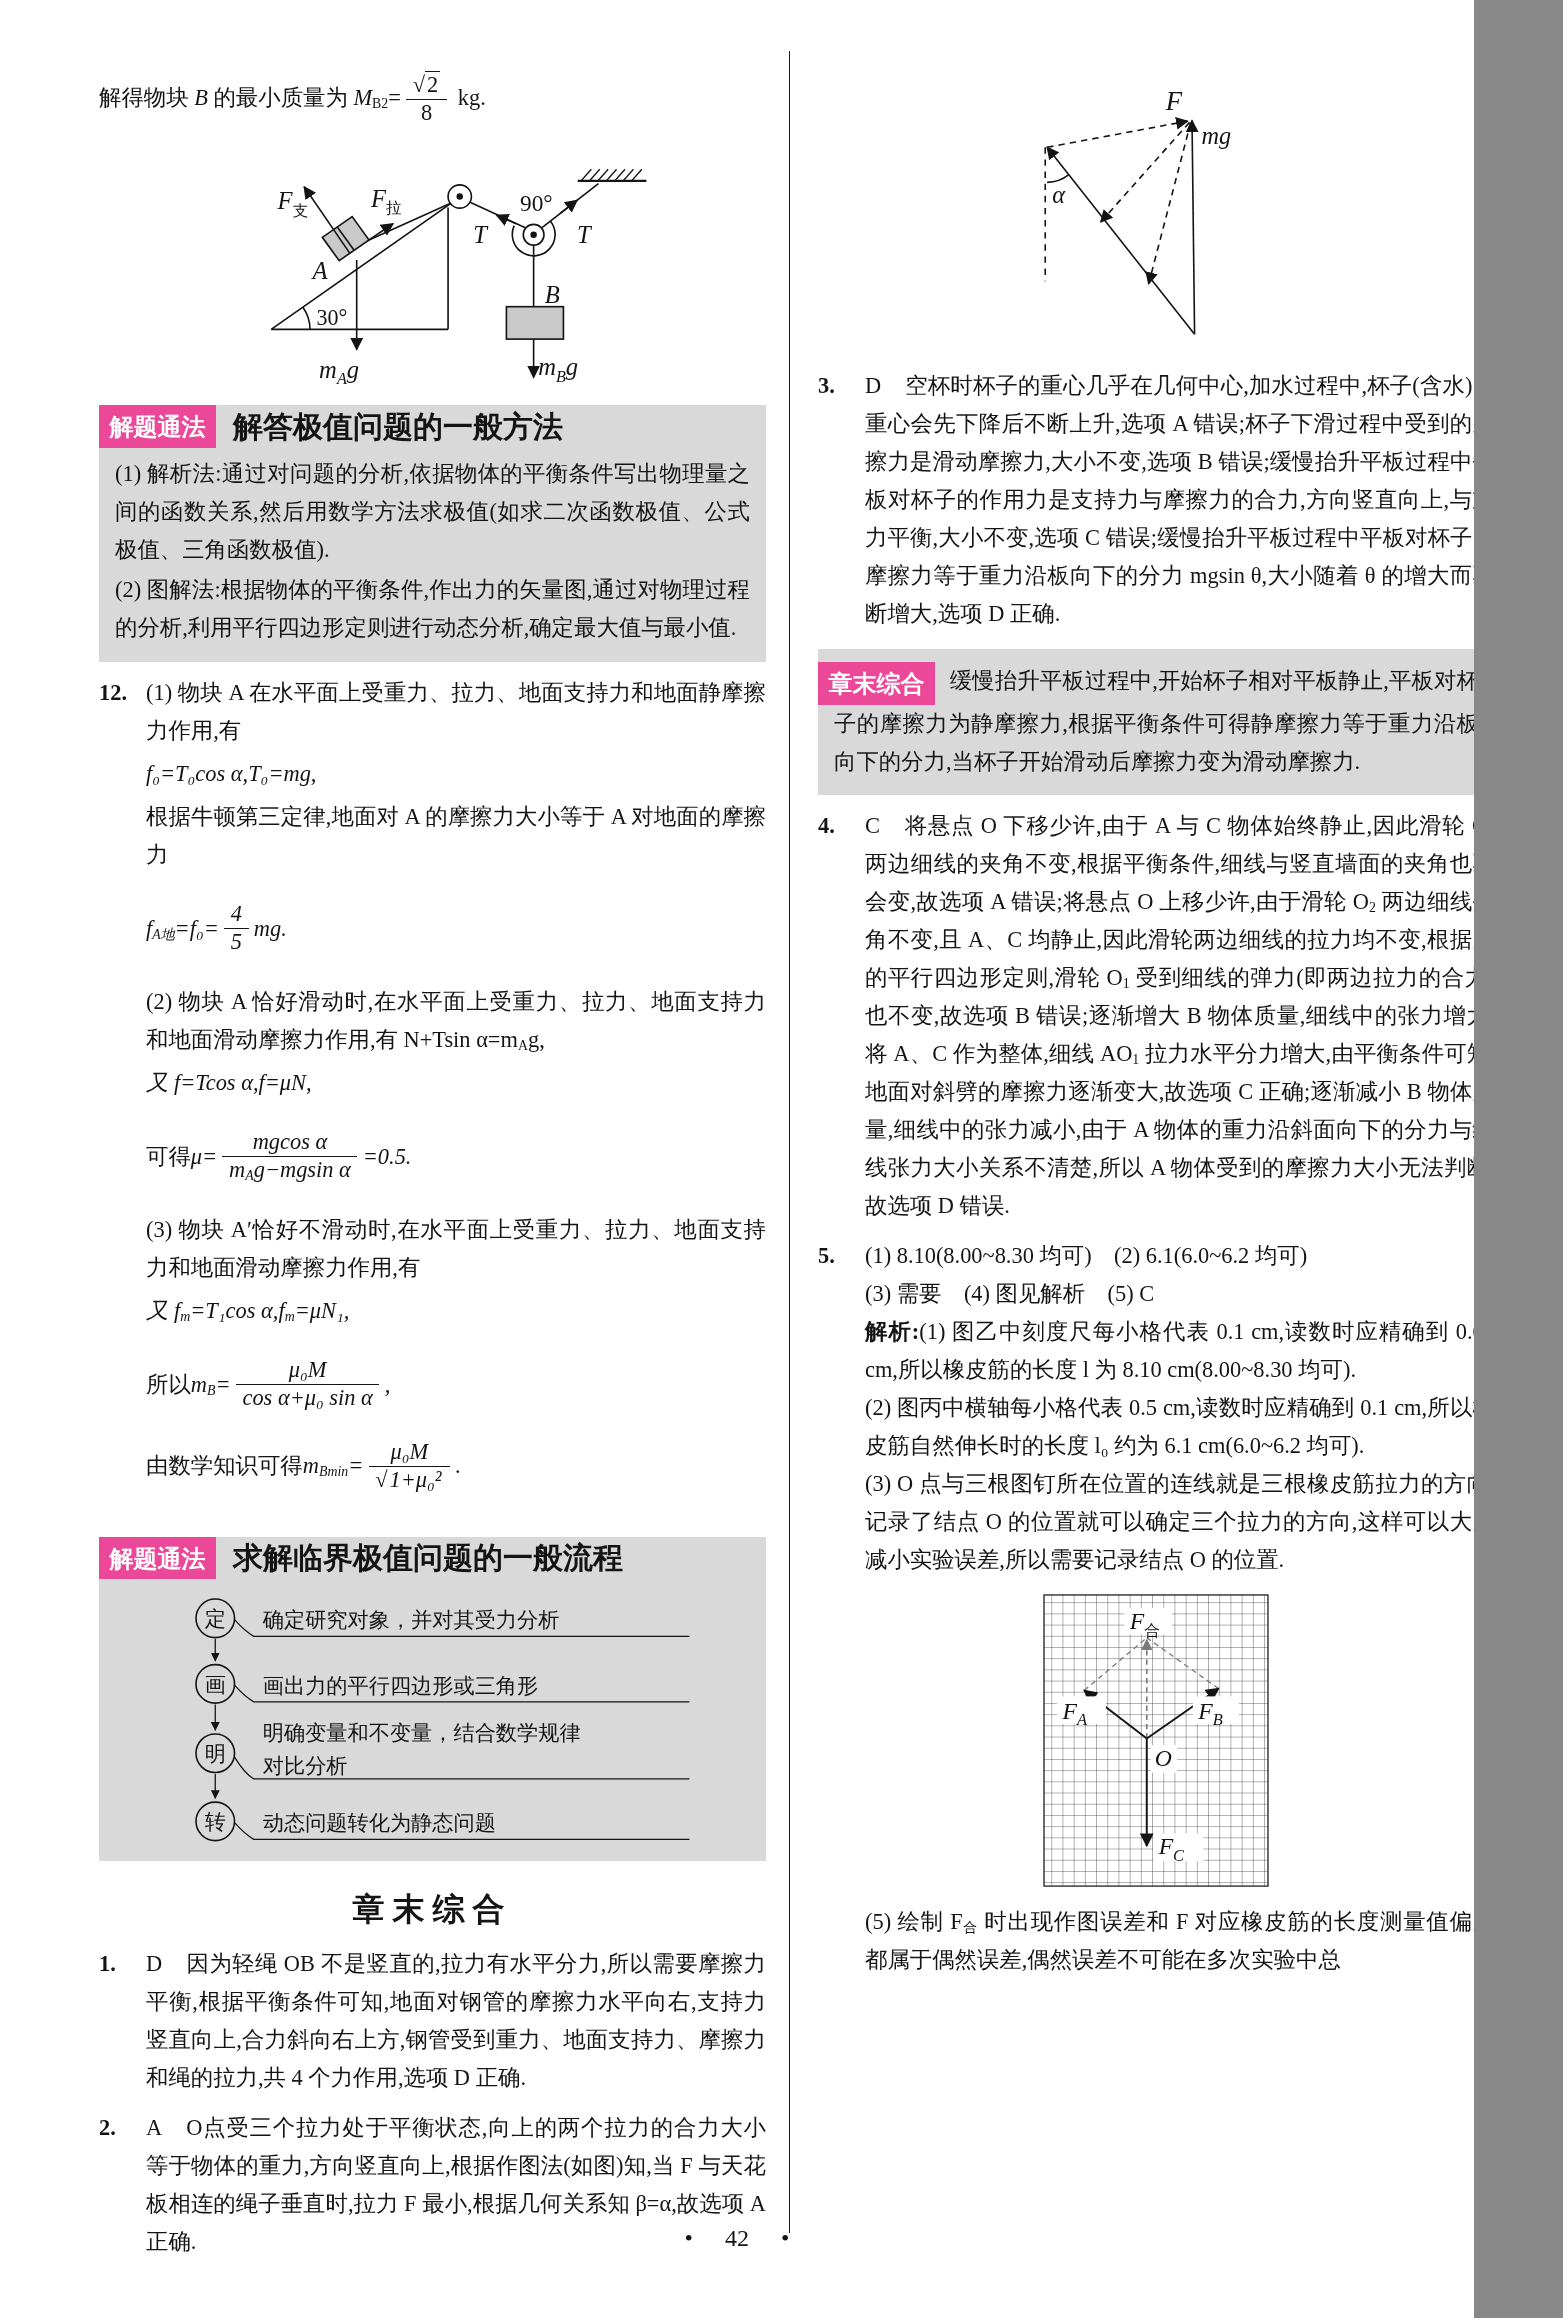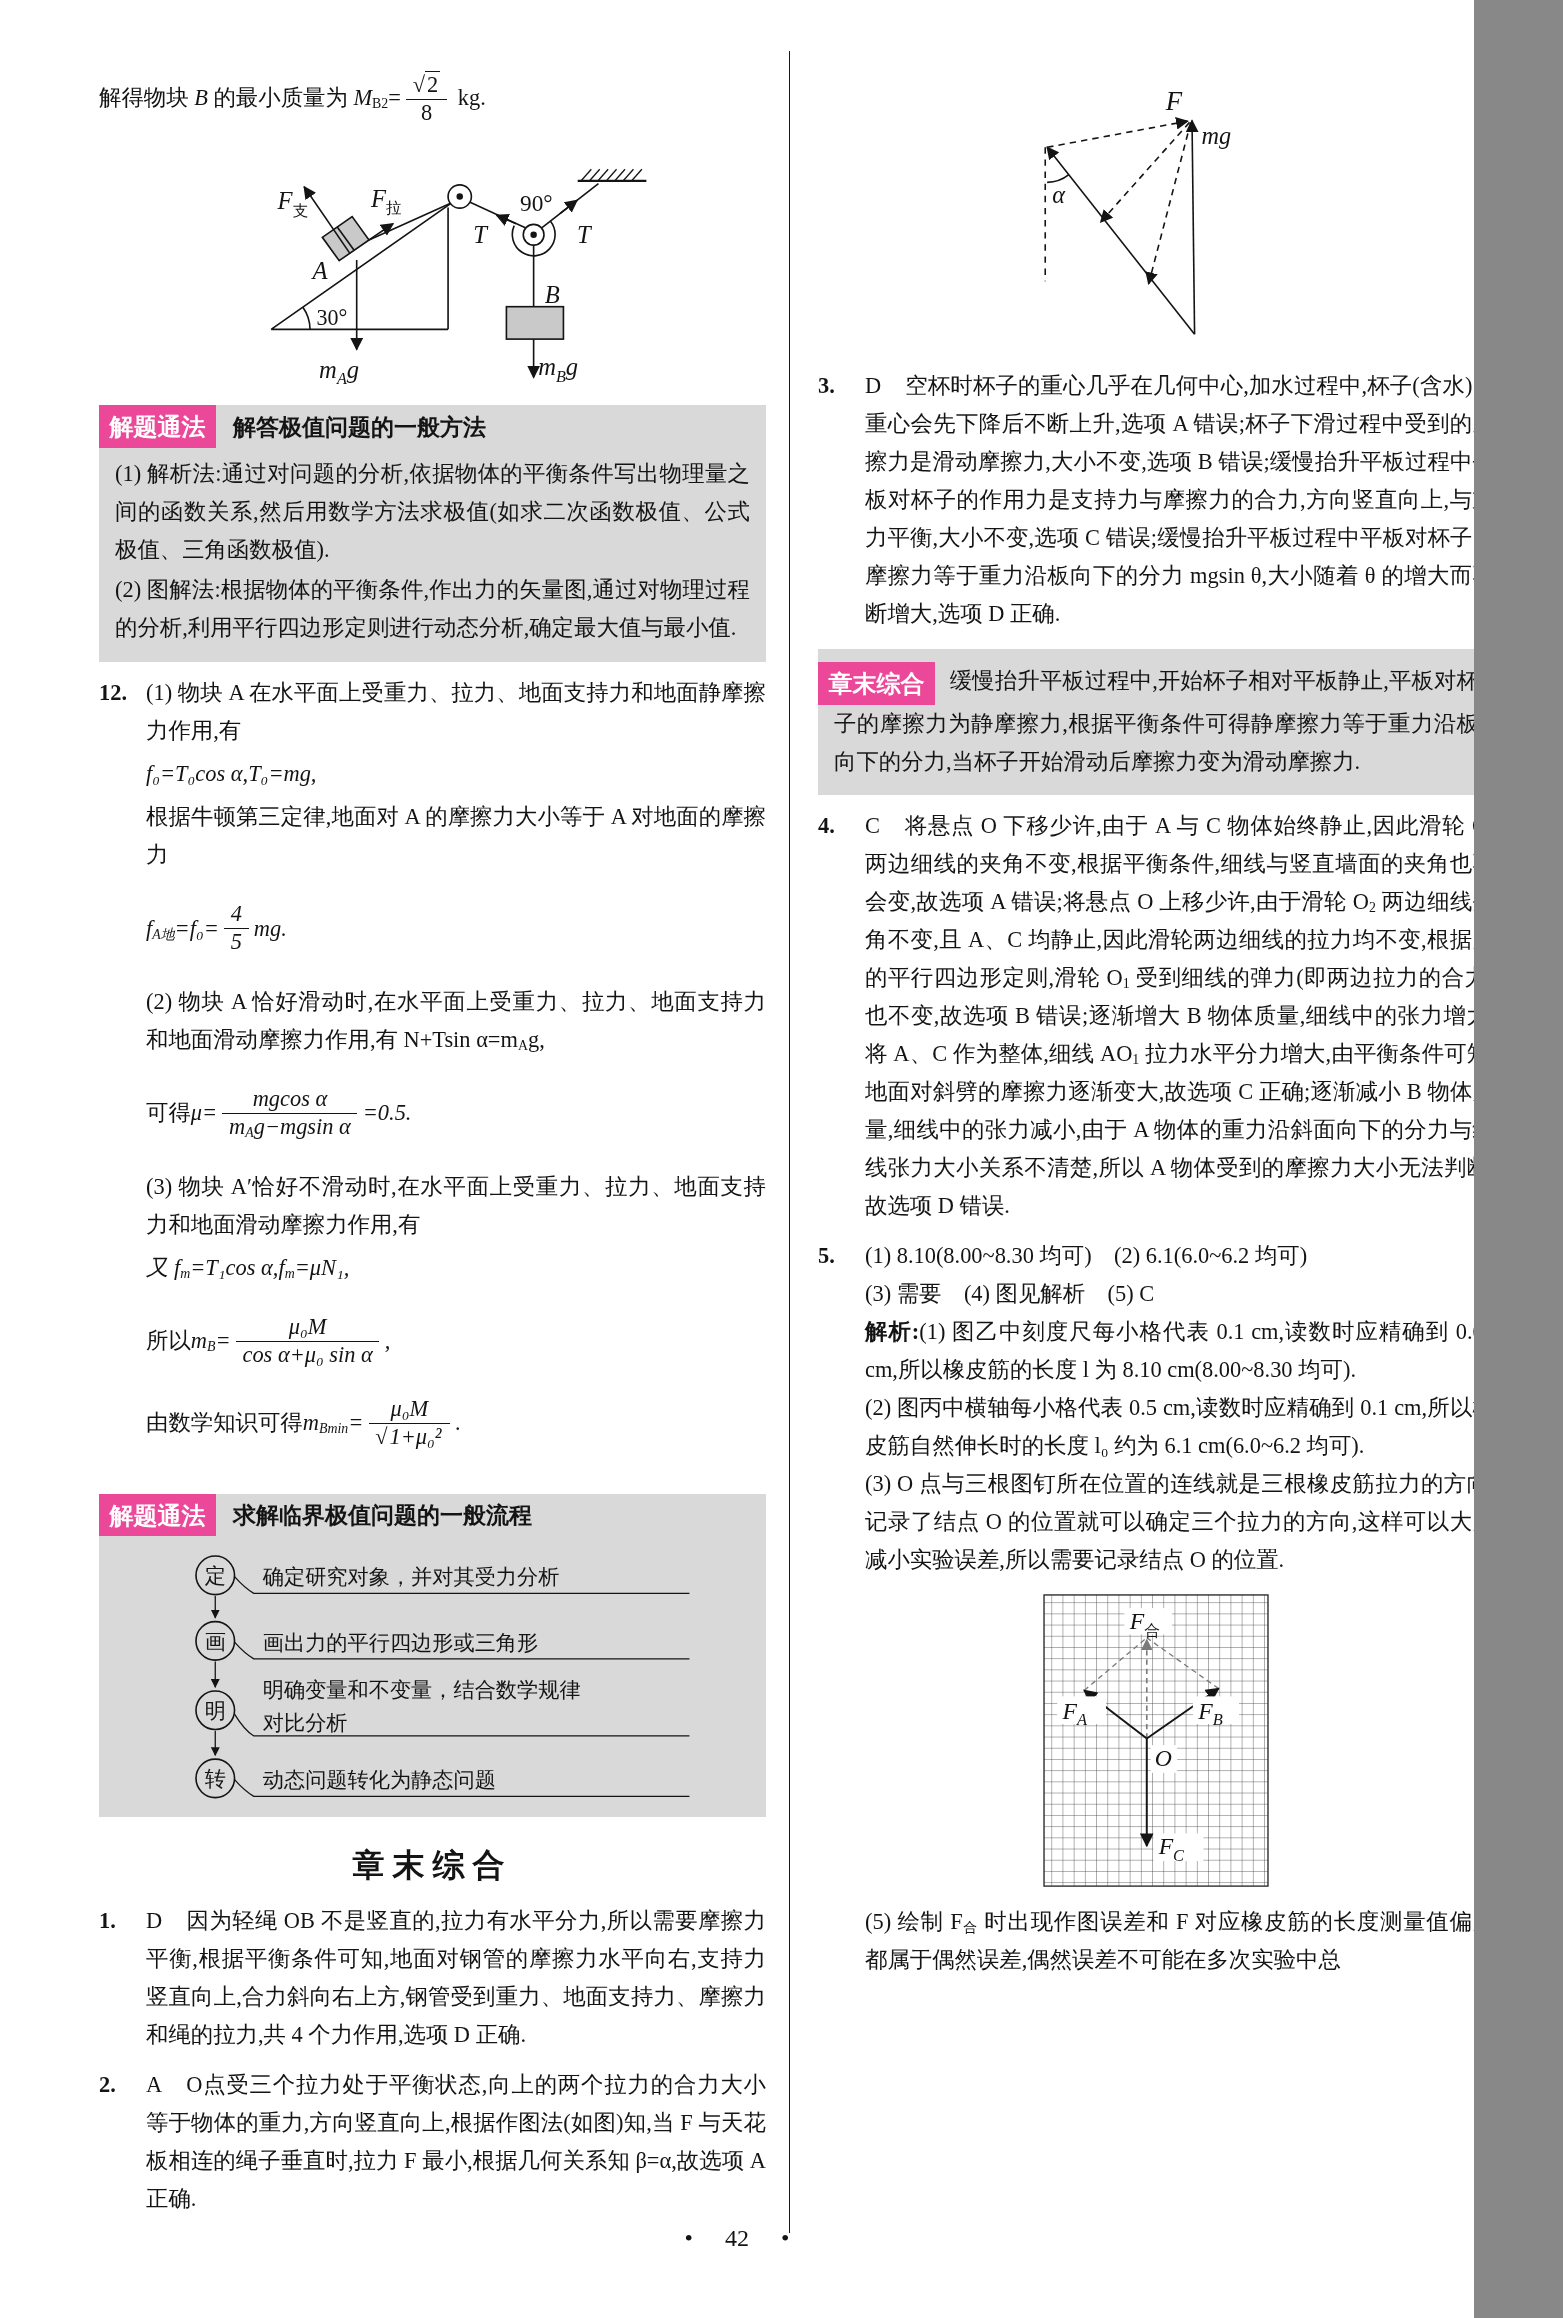--- a/index.html
+++ b/index.html
@@ -23,21 +23,21 @@
   svg text{font-family:"Liberation Serif","DejaVu Serif",serif;}
   .svgit{font-style:italic;}
   .ssub{font-size:24px;font-style:normal;}
   .lsub{font-size:25px;font-style:italic;}
   
   .graybox{background:#d9d9d9;padding:12px 16px 14.5px 16px;margin-top:16px;}
   .box-head{display:flex;align-items:center;gap:17px;margin:-12px 0 6.6px -16px;}
   .badge{display:inline-block;background:#ec4899;color:#ffffff;
          font-family:"Liberation Sans","DejaVu Sans",sans-serif;font-weight:700;
          font-size:24px;line-height:1;padding:10px 10.5px 8.6px;white-space:nowrap;}
-  .box-title{font-family:"Liberation Sans","DejaVu Sans",sans-serif;font-weight:700;font-size:23px;}
+  .box-title{font-family:"Liberation Sans","DejaVu Sans",sans-serif;font-weight:700;font-size:30px;}
   .box-p{margin-top:2.6px;}
   .kp-badge{margin:0 14.5px 0 -16px;vertical-align:middle;}
   
   .problem{display:flex;margin-top:12px;}
   .pnum{flex:0 0 47px;font-weight:700;}
   .pbody{flex:1;min-width:0;}
   .ans{margin-right:24px;}
   .exp-label{font-weight:700;}
   
   .eq{font-style:italic;margin:5.3px 0;}
@@ -135,20 +135,21 @@
         <p>根据牛顿第三定律,地面对 A 的摩擦力大小等于 A 对地面的摩擦力</p>
         <p class="eq tall">
             <span>f<sub>A地</sub>=f₀=</span>
             <span class="frac">
               <span class="num">4</span>
               <span class="den">5</span>
             </span>
             <span>mg.</span>
           </p>
         <p>(2) 物块 A 恰好滑动时,在水平面上受重力、拉力、地面支持力和地面滑动摩擦力作用,有 N+Tsin α=m<sub>A</sub>g,</p>
+        <p class="eq">又 f=Tcos α,f=μN,</p>
         <p class="eq tall">
             <span class="cn">可得 </span>
             <span>μ=</span>
             <span class="frac">
               <span class="num">mgcos α</span>
               <span class="den">m<sub>A</sub>g−mgsin α</span>
             </span>
             <span>=0.5.</span>
           </p>
         <p>(3) 物块 A′恰好不滑动时,在水平面上受重力、拉力、地面支持力和地面滑动摩擦力作用,有</p>

